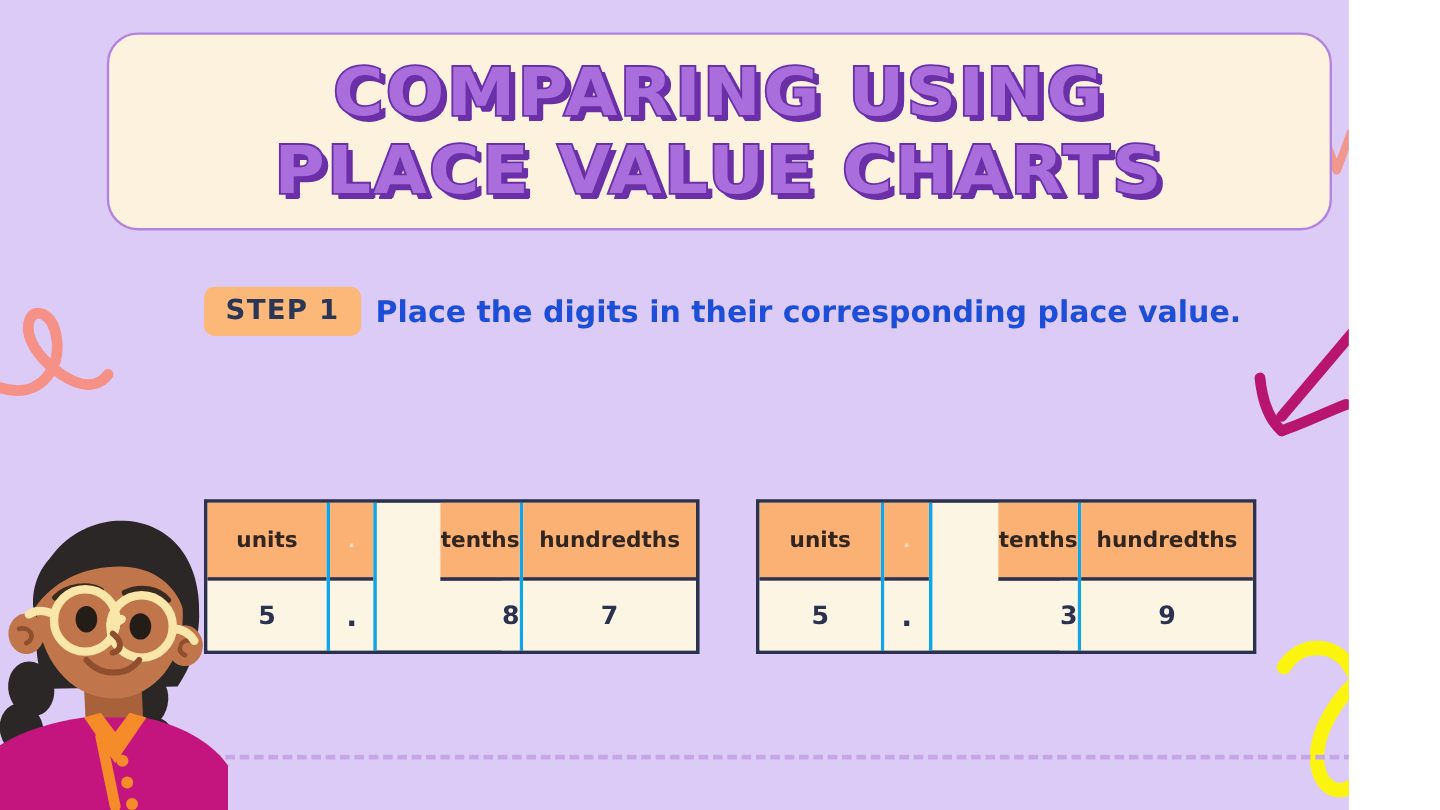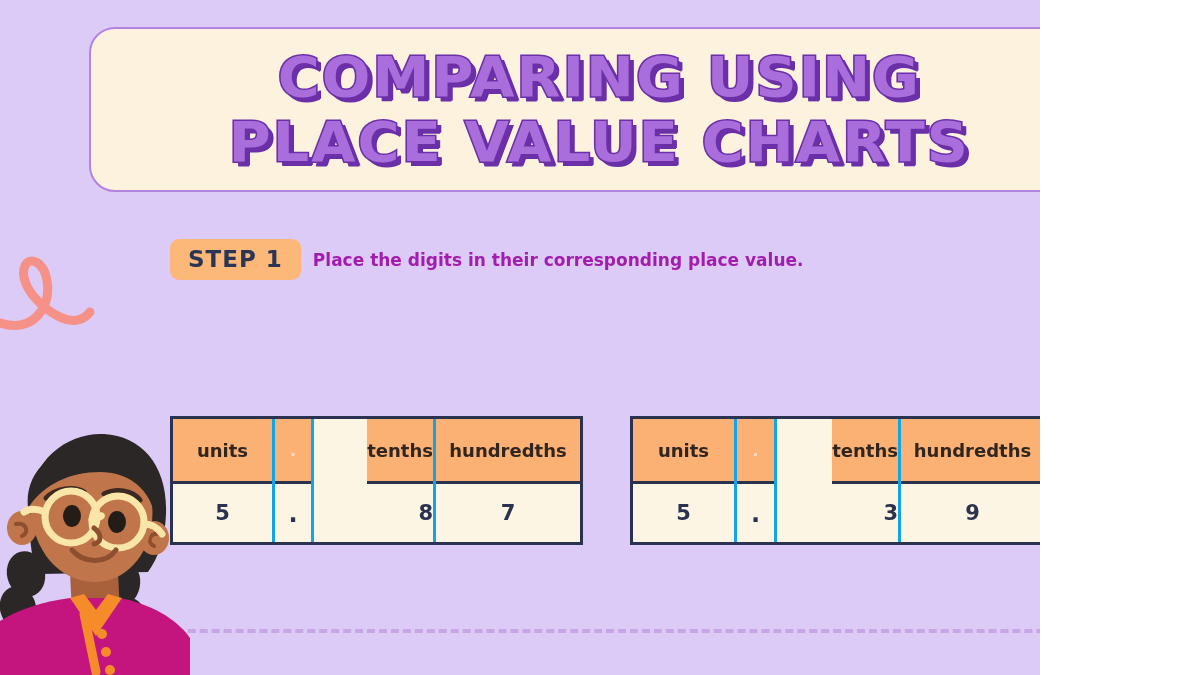--- a/index.html
+++ b/index.html
@@ -8,21 +8,21 @@
   }
   body {
     width: 1200px;
     height: 675px;
     overflow: hidden;
     font-family: "Liberation Sans", sans-serif;
   }
 
   #slide {
     position: relative;
-    width: 1040px;
+    width: 1124px;
     height: 675px;
     background: #ddcbf7;
     overflow: hidden;
   }
 
   
   .doodle {
     position: absolute;
     pointer-events: none;
   }
@@ -92,22 +92,22 @@
     font-weight: 700;
     font-size: 23px;
     letter-spacing: 1px;
     color: #2b3656;
     text-transform: uppercase;
     white-space: nowrap;
   }
   #step-text {
     font-family: "DejaVu Sans", sans-serif;
     font-weight: 700;
-    font-size: 17px;
-    color: #a21caf;
+    font-size: 25px;
+    color: #1d4ed8;
     white-space: nowrap;
   }
 
   
   #subtitle {
     position: absolute;
     left: 297px;
     top: 348px;
     font-family: "DejaVu Sans", sans-serif;
     font-weight: 700;

